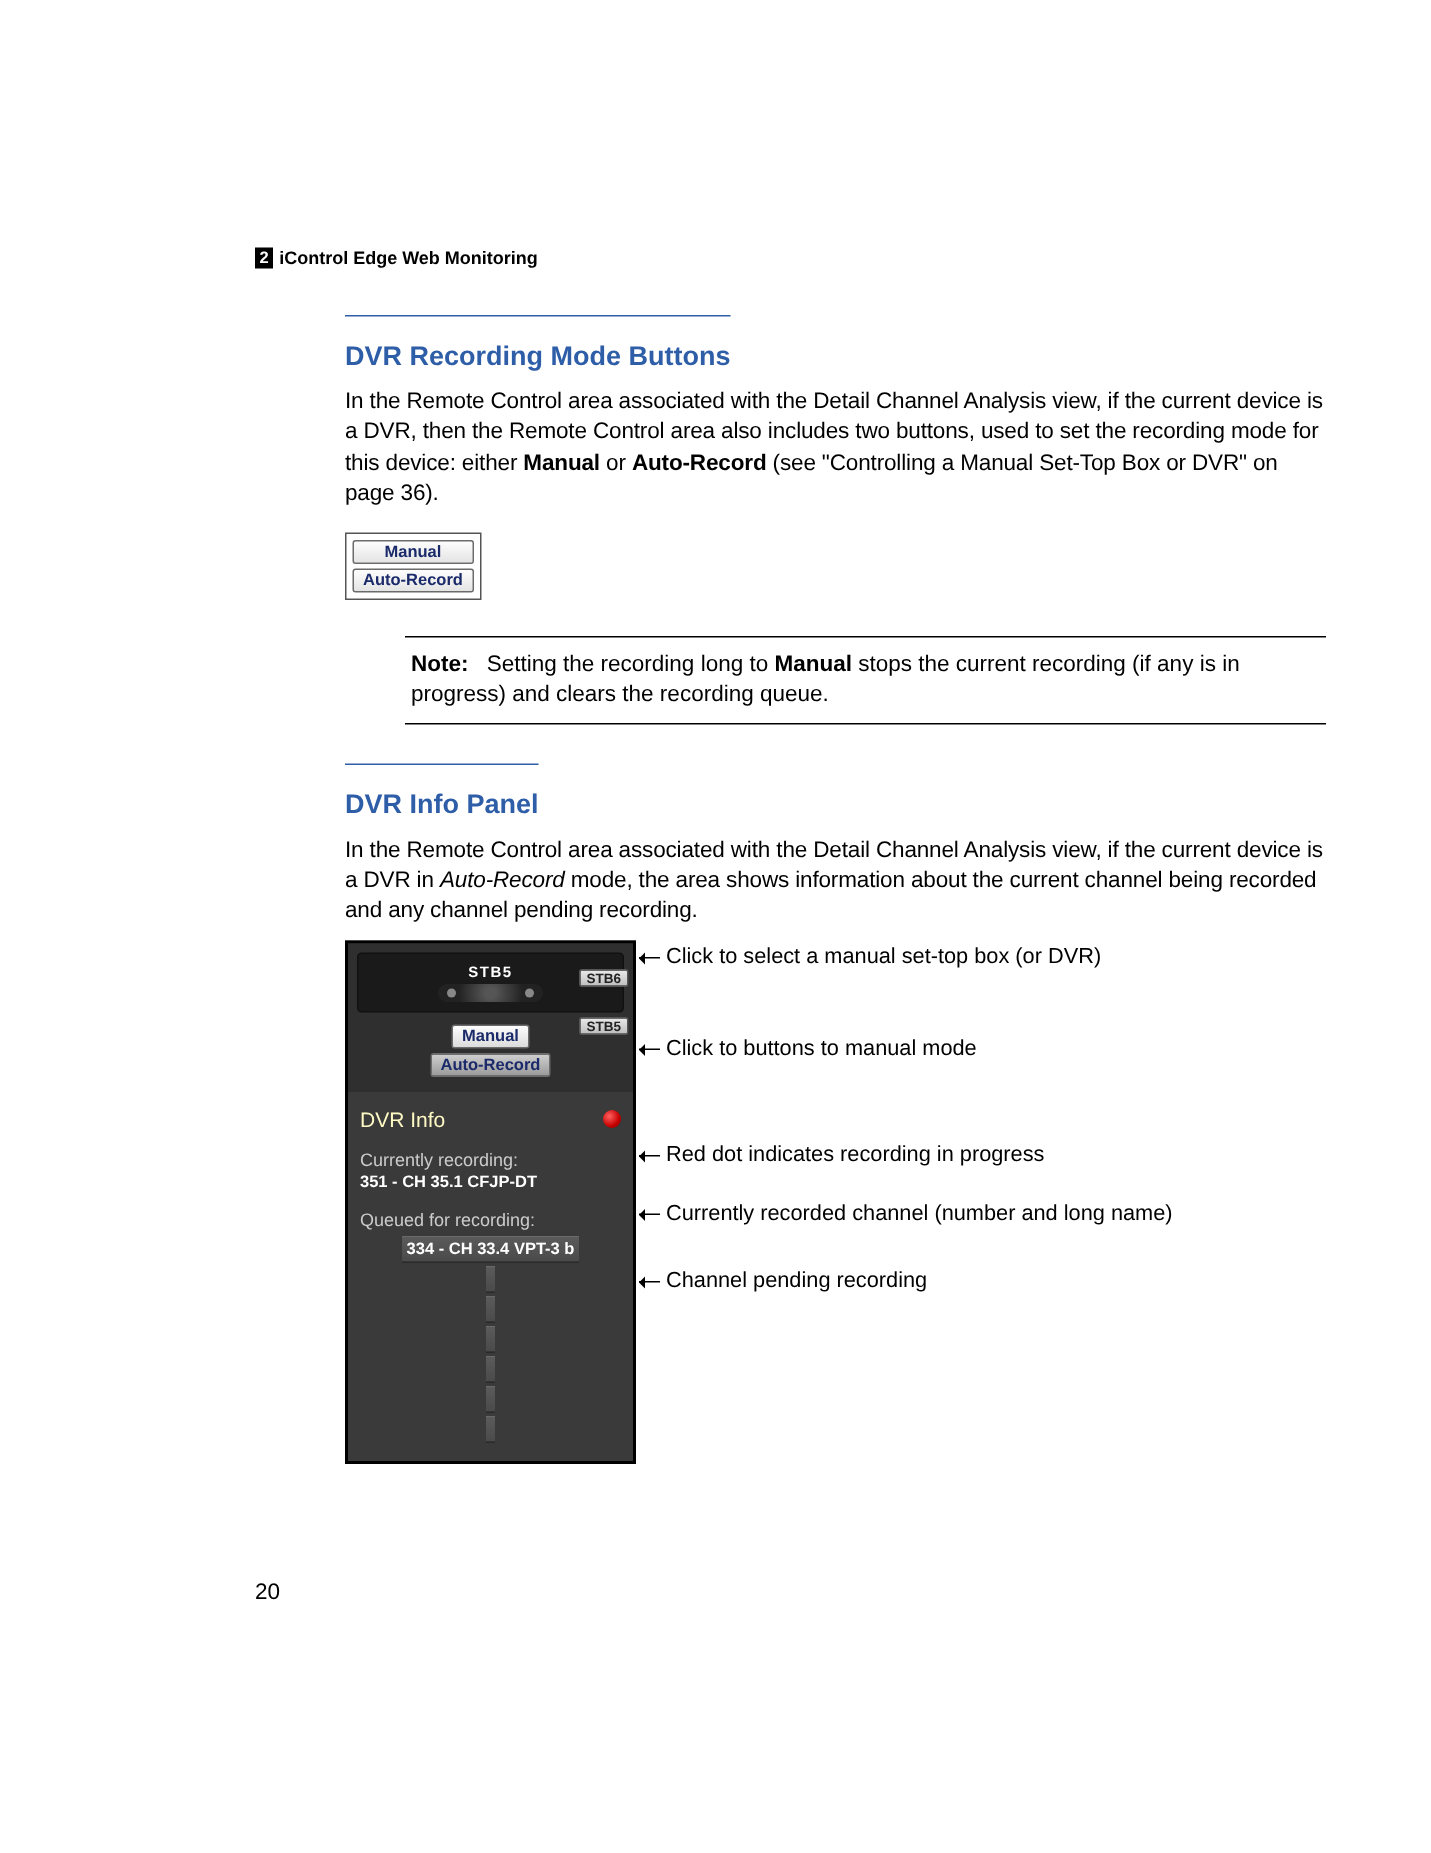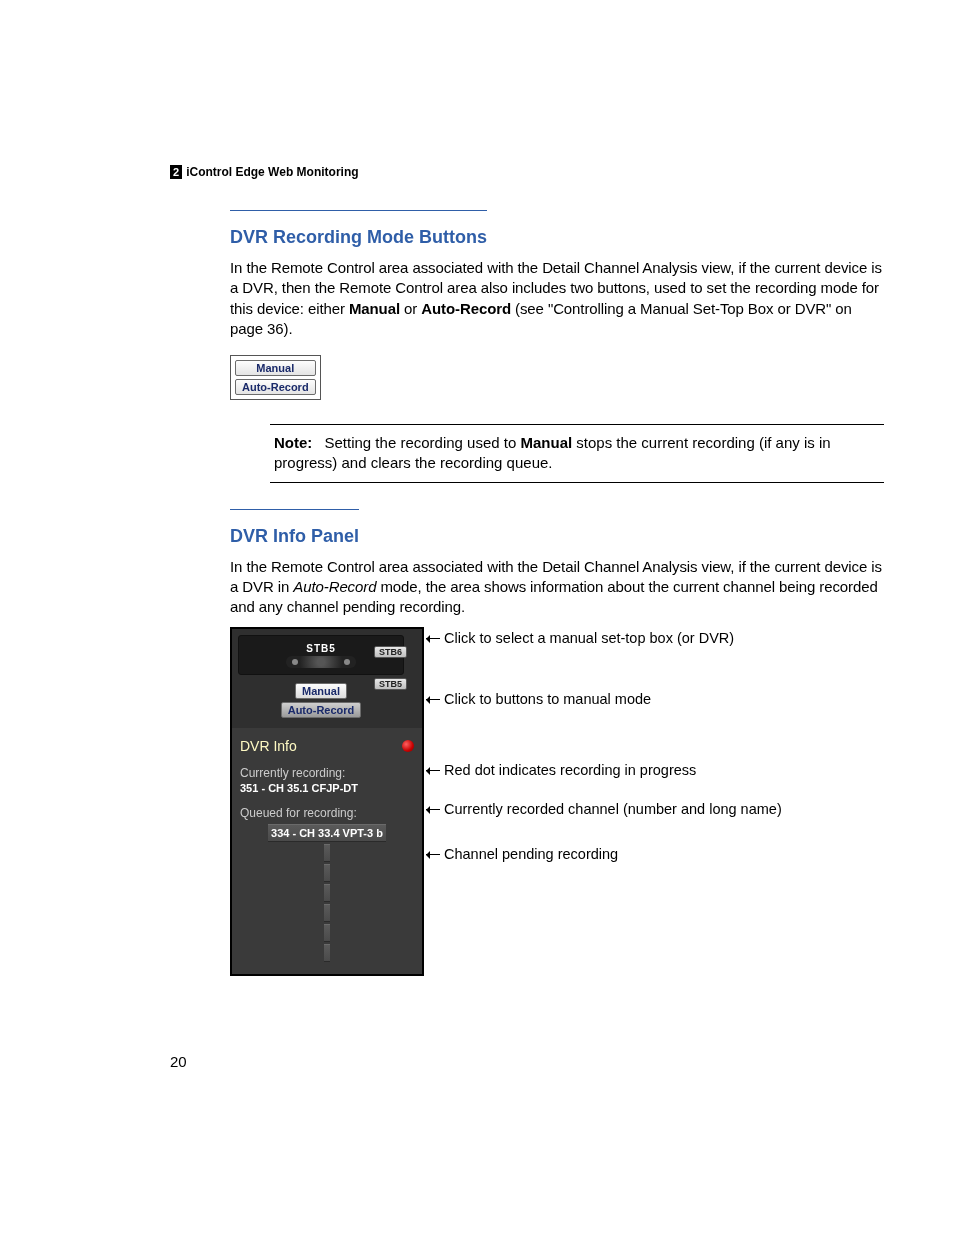--- a/index.html
+++ b/index.html
@@ -89,21 +89,21 @@
     width: 190px;
     background: #3a3a3a;
     border: 2px solid #000;
     color: #ddd;
     font-family: Verdana, Geneva, sans-serif;
     flex: 0 0 auto;
     position: relative;
   }
   .dvr-top {
     background: #2f2f2f;
-    padding: 6px 18px 10px 6px;
+    padding: 6px 6px 10px 6px;
     position: relative;
   }
   .stb-strip {
     height: 38px;
     background: #1a1a1a;
     border: 1px solid #111;
     border-radius: 3px;
     position: relative;
     display: flex;
     flex-direction: column;
@@ -199,21 +199,21 @@
       <span>In the Remote Control area associated with the Detail Channel Analysis view, if the current device is a DVR, then the Remote Control area also includes two buttons, used to set the recording mode for this device: either </span><b>Manual</b><span> or </span><b>Auto-Record</b><span> (see "Controlling a Manual Set-Top Box or DVR" on page 36).</span>
     </p>
 
     <div class="btn-stack">
       <div class="ui-btn">Manual</div>
       <div class="ui-btn">Auto-Record</div>
     </div>
 
     <div class="note-box">
       <span class="lbl">Note:</span>
-      <span>Setting the recording used to </span><b>Manual</b><span> stops the current recording (if any is in progress) and clears the recording queue.</span>
+      <span>Setting the recording long to </span><b>Manual</b><span> stops the current recording (if any is in progress) and clears the recording queue.</span>
     </div>
 
     
     <div class="hr-wrap" style="margin-top:26px;">
       <h3 class="section">DVR Info Panel</h3>
     </div>
     <p class="body">
       <span>In the Remote Control area associated with the Detail Channel Analysis view, if the current device is a DVR in </span><em>Auto-Record</em><span> mode, the area shows information about the current channel being recorded and any channel pending recording.</span>
     </p>
 

